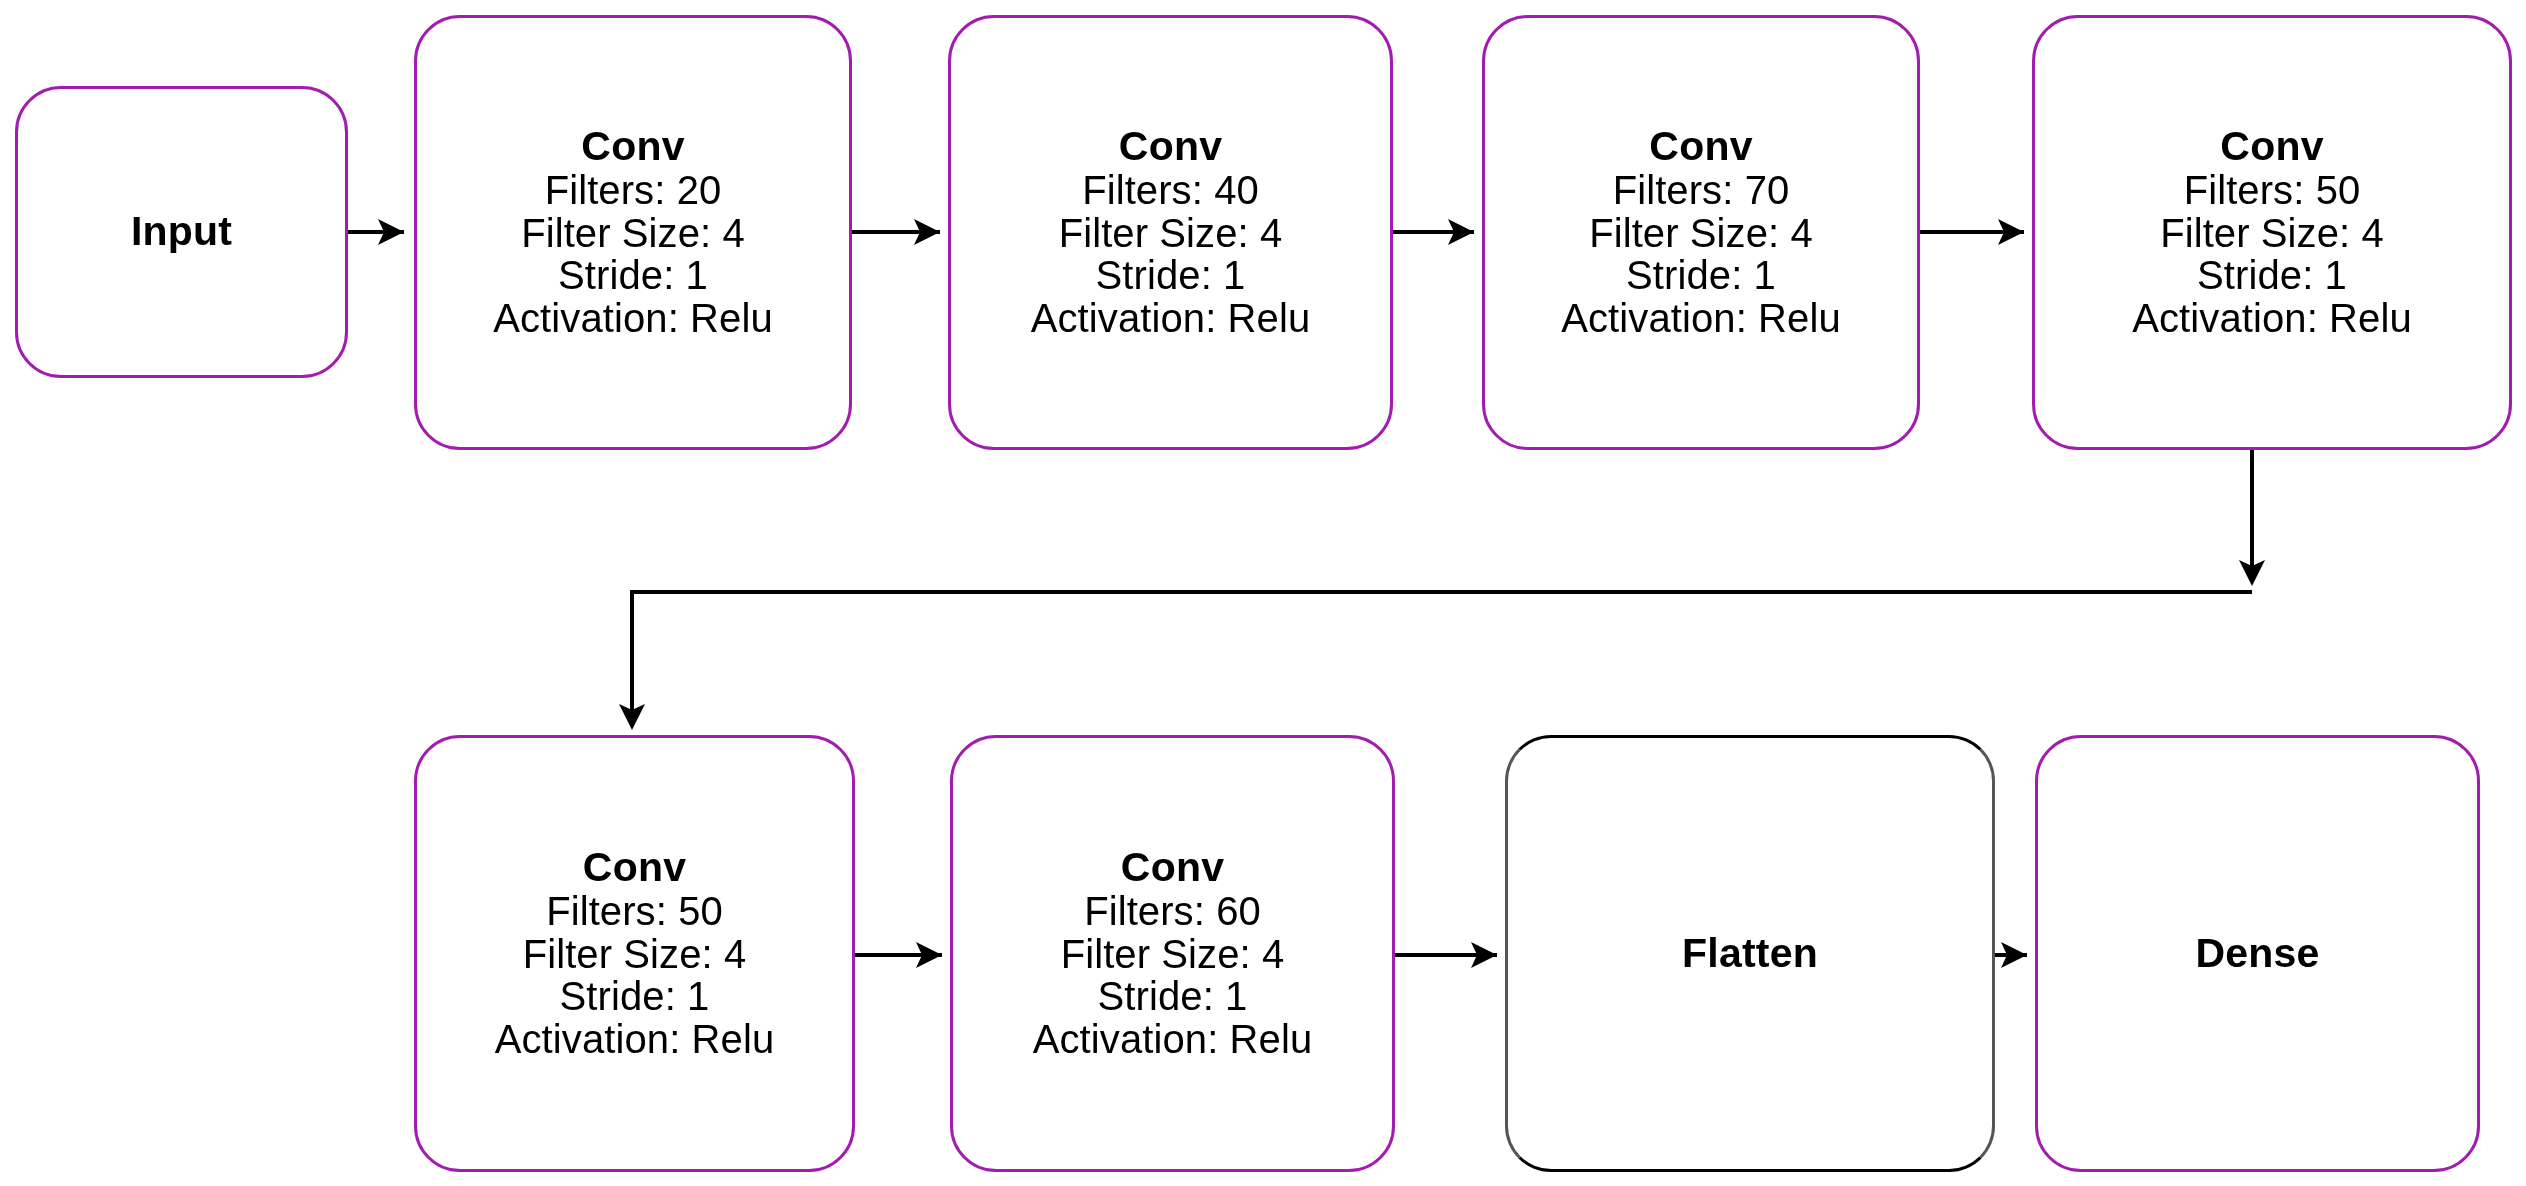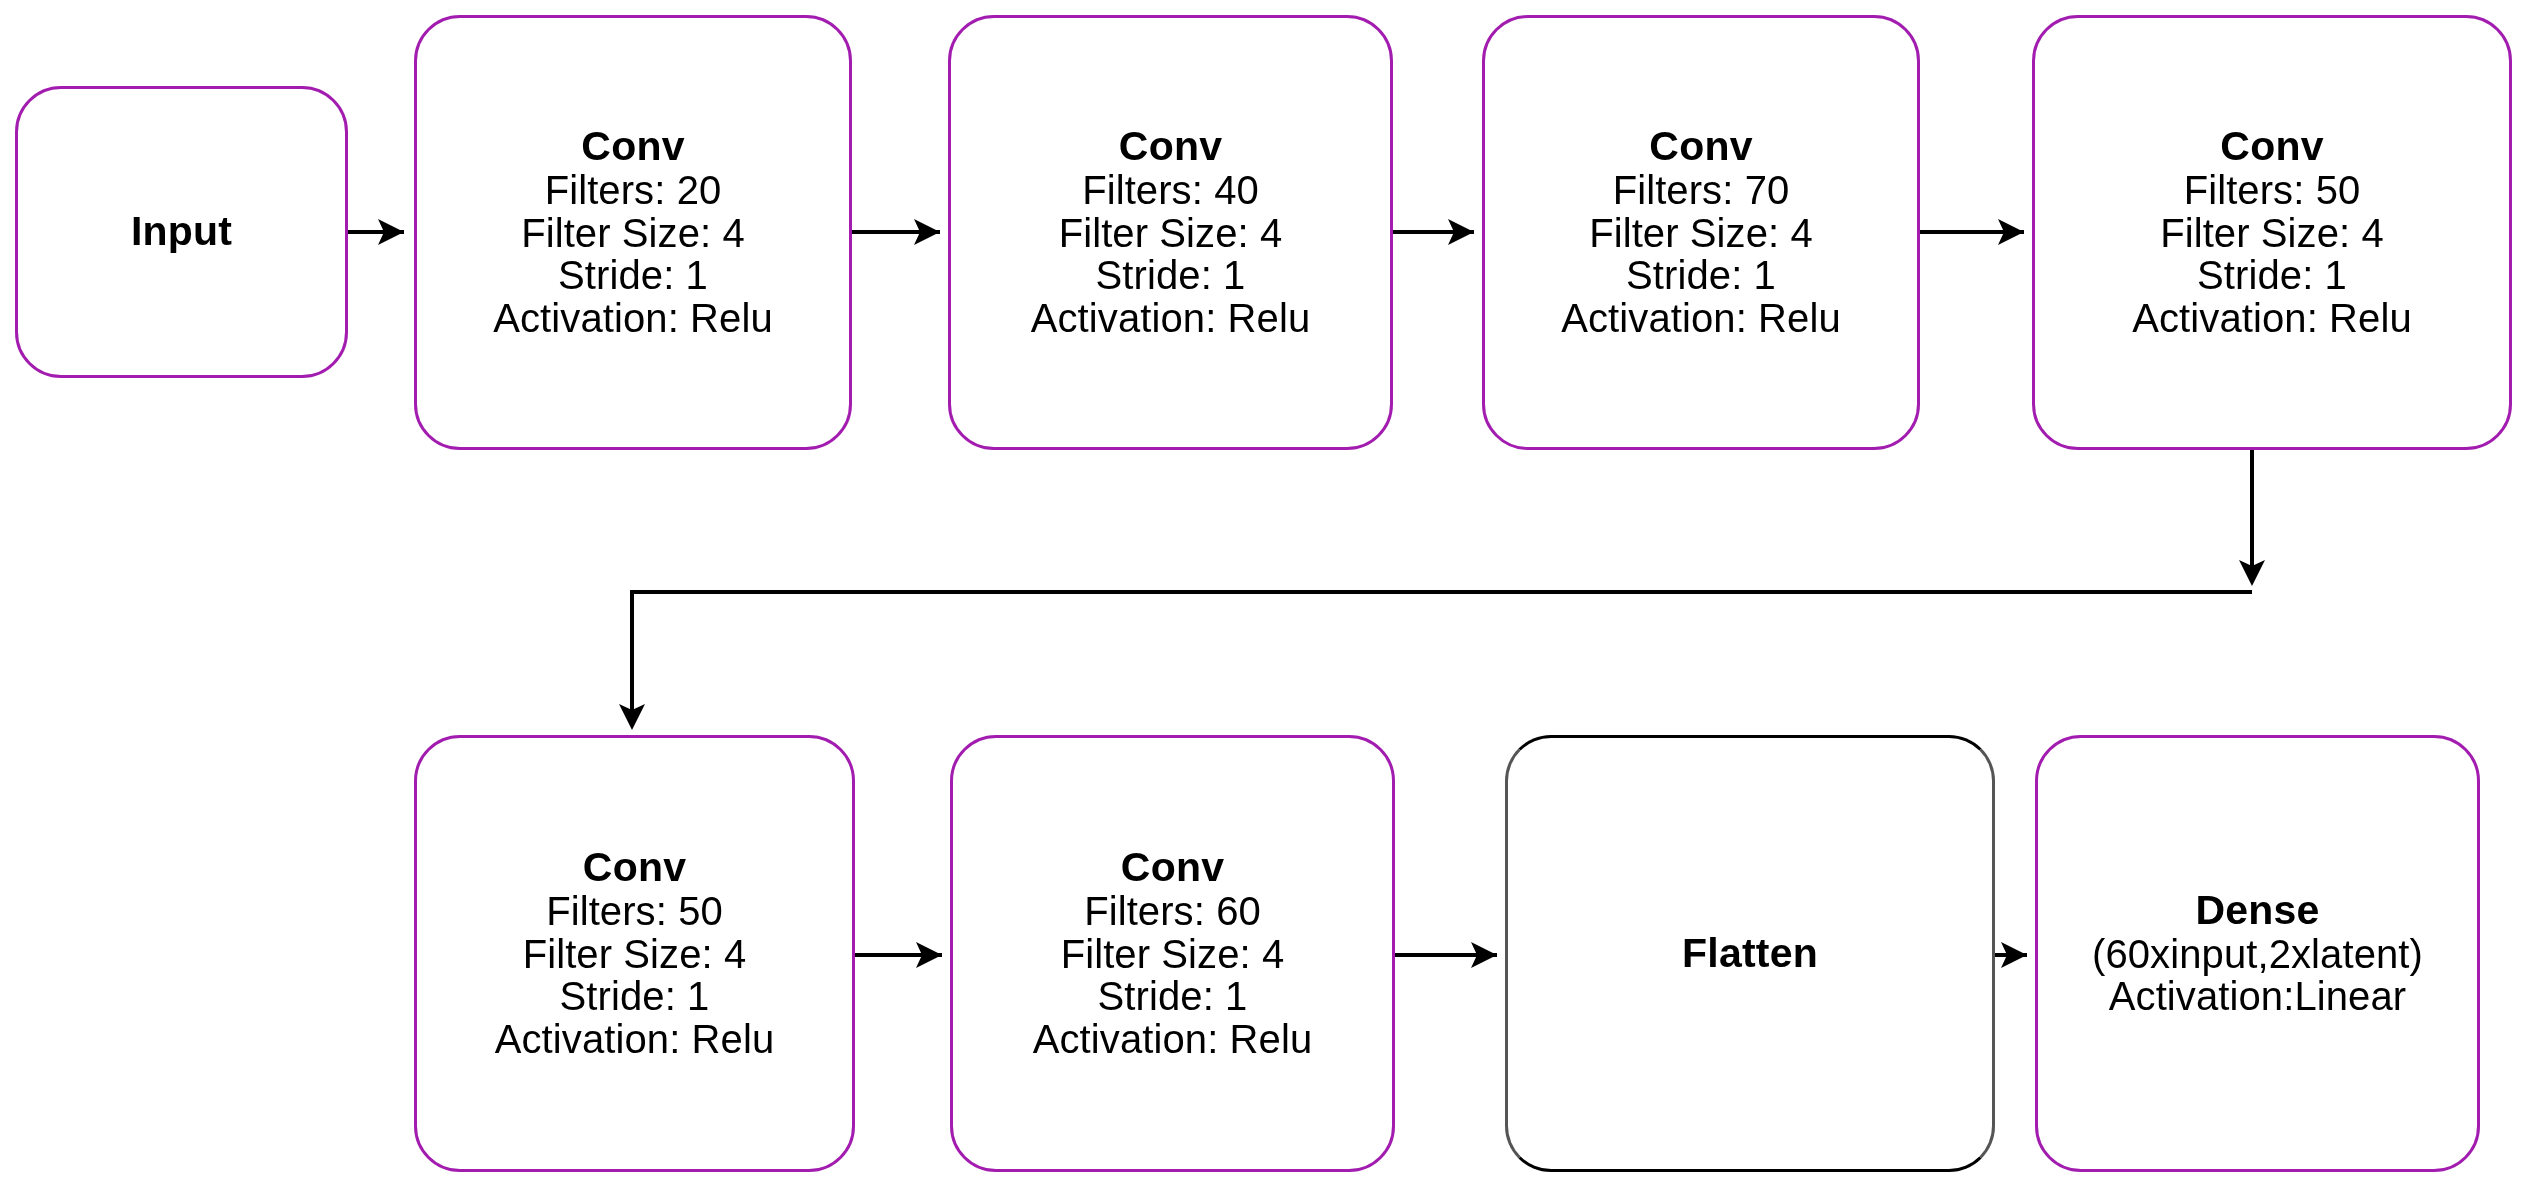--- a/index.html
+++ b/index.html
@@ -150,20 +150,16 @@
           <div class="node-line">Filter Size: 4</div>
           <div class="node-line">Stride: 1</div>
           <div class="node-line">Activation: Relu</div>
         </div>
       </div>
       <div class="node flatten-style" style="left: 1505px; top: 735px; width: 490px; height: 437px;">
         <div class="node-title">Flatten</div>
       </div>
       <div class="node" style="left: 2035px; top: 735px; width: 445px; height: 437px;">
         <div class="node-title">Dense</div>
-        <div class="node-lines">
-          <div class="node-line">(60xinput,2xlatent)</div>
-          <div class="node-line">Activation:Linear</div>
-        </div>
       </div>
     </div>
 
 </div>
 
 </body></html>

